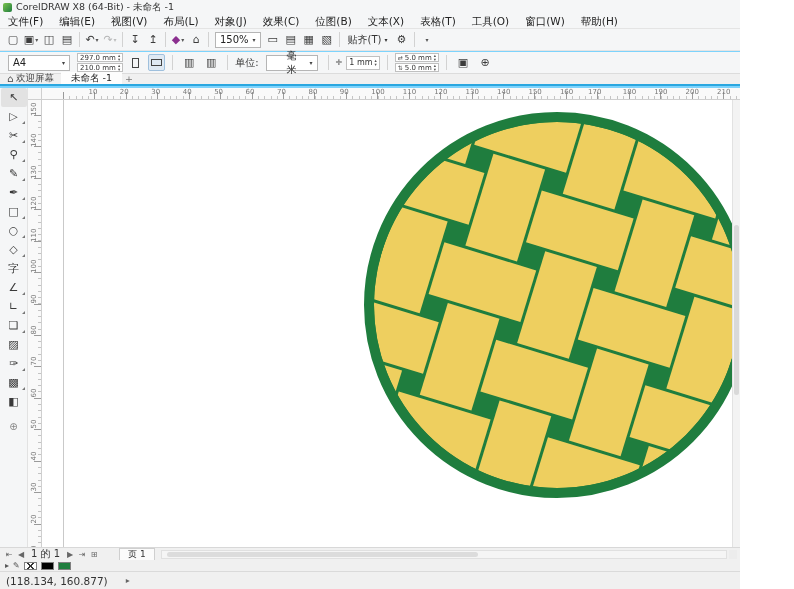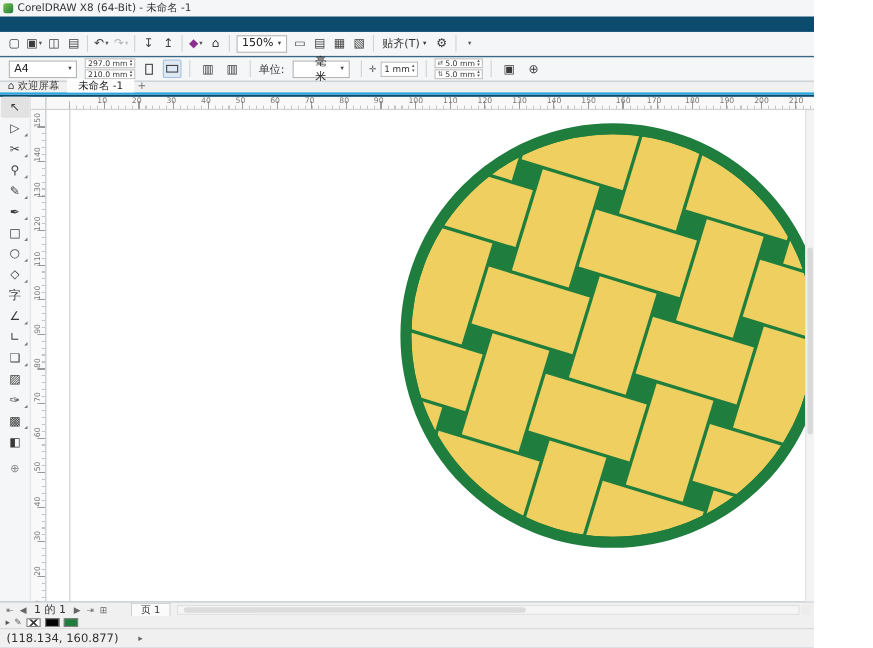--- a/index.html
+++ b/index.html
@@ -1,18 +1,18 @@
 <!DOCTYPE html>
 <html><head>
 <meta charset="utf-8">
 <style>
   *{box-sizing:border-box;margin:0;padding:0;}
   html,body{width:794px;height:589px;}
   body{font-family:"DejaVu Sans","Liberation Sans",sans-serif;font-size:11px;color:#222;background:#fff;}
-  #app{position:relative;width:740px;height:589px;background:#0c4a6e;overflow:hidden;}
+  #app{position:relative;width:740px;height:589px;background:#7dd3fc;overflow:hidden;}
 
   .titlebar{position:absolute;left:0;top:0;right:0;height:15px;background:#f5f6f7;display:flex;align-items:center;gap:4px;padding-left:3px;font-size:9.5px;color:#333;}
   .app-icon{width:9px;height:9px;background:linear-gradient(135deg,#7cc24e,#1f7d3e);border-radius:2px;display:inline-block;}
 
   .menubar{position:absolute;left:0;top:15px;right:0;height:14px;background:#f5f6f7;display:flex;align-items:center;font-size:10.5px;border-bottom:1px solid #e4e4e4;}
   .menu-item{padding:0 8px;cursor:default;}
 
   .toolbar{position:absolute;left:0;top:29px;right:0;height:22px;background:#f5f6f7;display:flex;align-items:center;padding:0 4px;border-bottom:1px solid #e4e4e4;}
   .tbtn{height:18px;min-width:18px;display:inline-flex;align-items:center;justify-content:center;color:#3c3c3c;font-size:11px;border-radius:2px;}
   .tbtn .glyph{line-height:1;}
@@ -92,20 +92,34 @@
 </head>
 <body>
 
 <div id="app">
 
   <div class="titlebar">
     <span class="app-icon"></span>
     <span>CorelDRAW X8 (64-Bit) - 未命名 -1</span>
   </div>
 
+  <div class="menubar" id="menubar">
+      <span class="menu-item">文件(F)</span>
+      <span class="menu-item">编辑(E)</span>
+      <span class="menu-item">视图(V)</span>
+      <span class="menu-item">布局(L)</span>
+      <span class="menu-item">对象(J)</span>
+      <span class="menu-item">效果(C)</span>
+      <span class="menu-item">位图(B)</span>
+      <span class="menu-item">文本(X)</span>
+      <span class="menu-item">表格(T)</span>
+      <span class="menu-item">工具(O)</span>
+      <span class="menu-item">窗口(W)</span>
+      <span class="menu-item">帮助(H)</span>
+    </div>
 
   <div class="toolbar">
     <span id="tb-left" style="display:inline-flex;align-items:center;">
         <span class="tbtn">
           <span class="glyph">▢</span>
         </span>
         <span class="tbtn">
           <span class="glyph">▣</span>
           <span class="dd">▾</span>
         </span>

